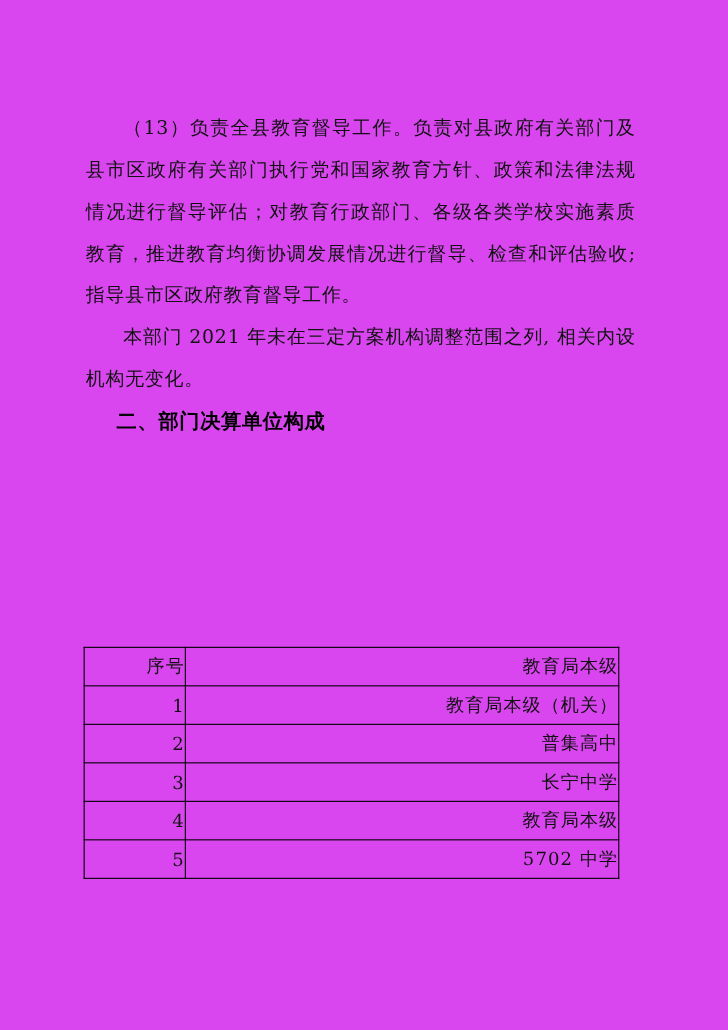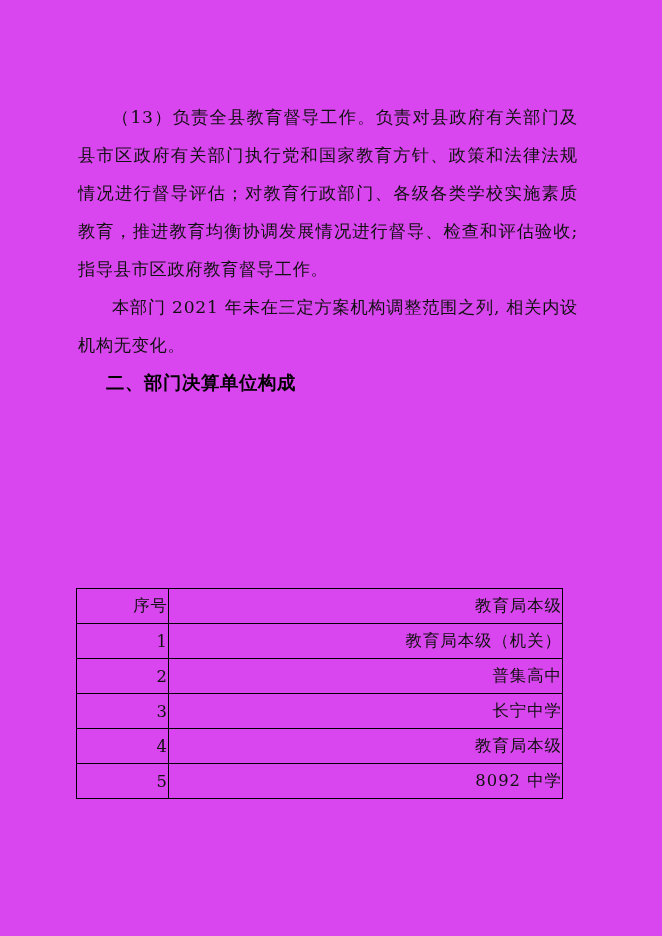--- a/index.html
+++ b/index.html
@@ -127,18 +127,18 @@
       <tr>
         <td>3</td>
         <td>长宁中学</td>
       </tr>
       <tr>
         <td>4</td>
         <td>教育局本级</td>
       </tr>
       <tr>
         <td>5</td>
-        <td>8092 中学</td>
+        <td>5702 中学</td>
       </tr>
     </tbody>
   </table>
 
 </div>
 
 </body></html>

